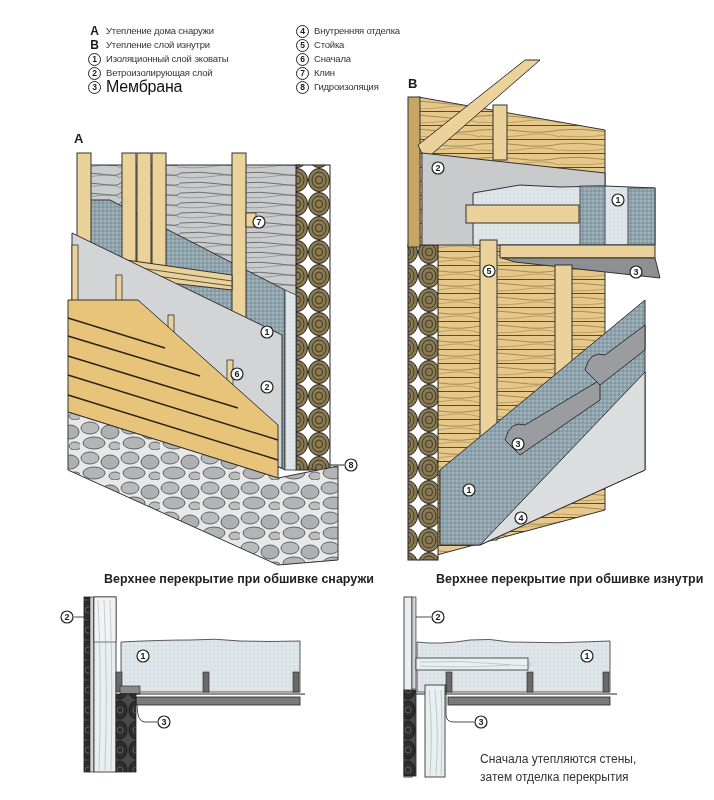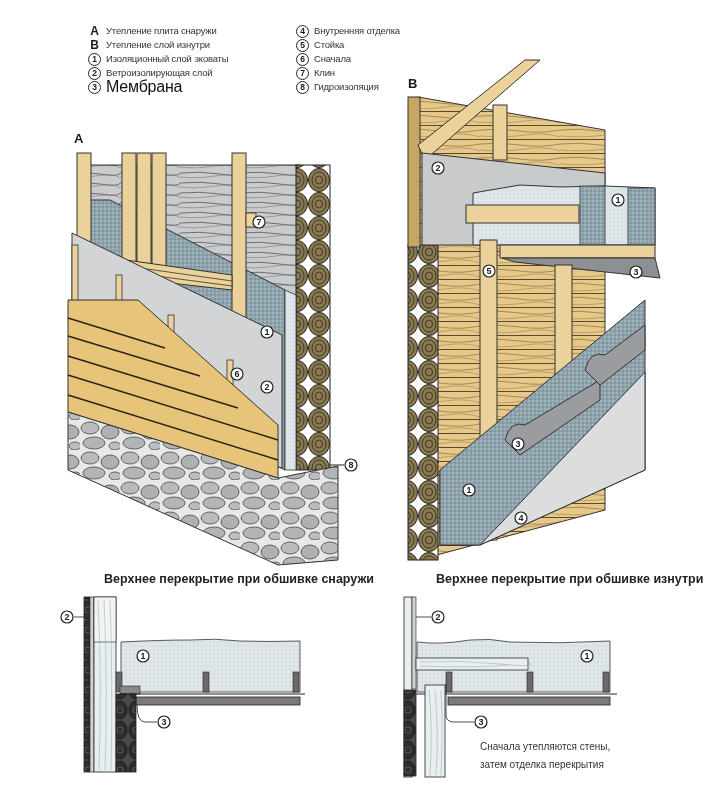--- a/index.html
+++ b/index.html
@@ -8,32 +8,32 @@
   .legend { position: absolute; top: 24px; font-size: 9.5px; line-height: 14px; }
   .legend-item { display: flex; align-items: center; height: 14px; }
   .legend-key { width: 13px; height: 13px; display: inline-flex; align-items: center; justify-content: center;
                 margin-right: 5px; font-weight: bold; font-size: 10px; }
   .legend-key.circle { border: 1.2px solid #222; border-radius: 50%; width: 11px; height: 11px; font-size: 8.5px; font-weight: bold; }
   .legend-key.letter { font-size: 12px; }
   .legend-text { color: #333; letter-spacing: -0.2px; }
   .legend-text.big { font-size: 16px; color: #111; }
   .section-title { position: absolute; font-weight: bold; font-size: 12.5px; color: #222; }
   .figure-label { position: absolute; font-weight: bold; font-size: 13px; }
-  .note { position: absolute; font-size: 10px; color: #333; line-height: 18px; }
+  .note { position: absolute; font-size: 12px; color: #333; line-height: 18px; margin-top: 12px; }
   svg { position: absolute; left: 0; top: 0; }
   .callout circle { fill: #fff; stroke: #222; stroke-width: 1.2; }
   .callout text { font-family: "Liberation Sans", sans-serif; font-size: 9px; font-weight: bold; fill: #222; text-anchor: middle; dominant-baseline: central; }
 </style>
 </head>
 <body>
 
 <div class="legend" style="left:88px;">
   <div class="legend-item">
     <span class="legend-key letter">A</span>
-    <span class="legend-text">Утепление плита снаружи</span>
+    <span class="legend-text">Утепление дома снаружи</span>
   </div>
   <div class="legend-item">
     <span class="legend-key letter">B</span>
     <span class="legend-text">Утепление слой изнутри</span>
   </div>
   <div class="legend-item">
     <span class="legend-key circle">1</span>
     <span class="legend-text">Изоляционный слой эковаты</span>
   </div>
   <div class="legend-item">

